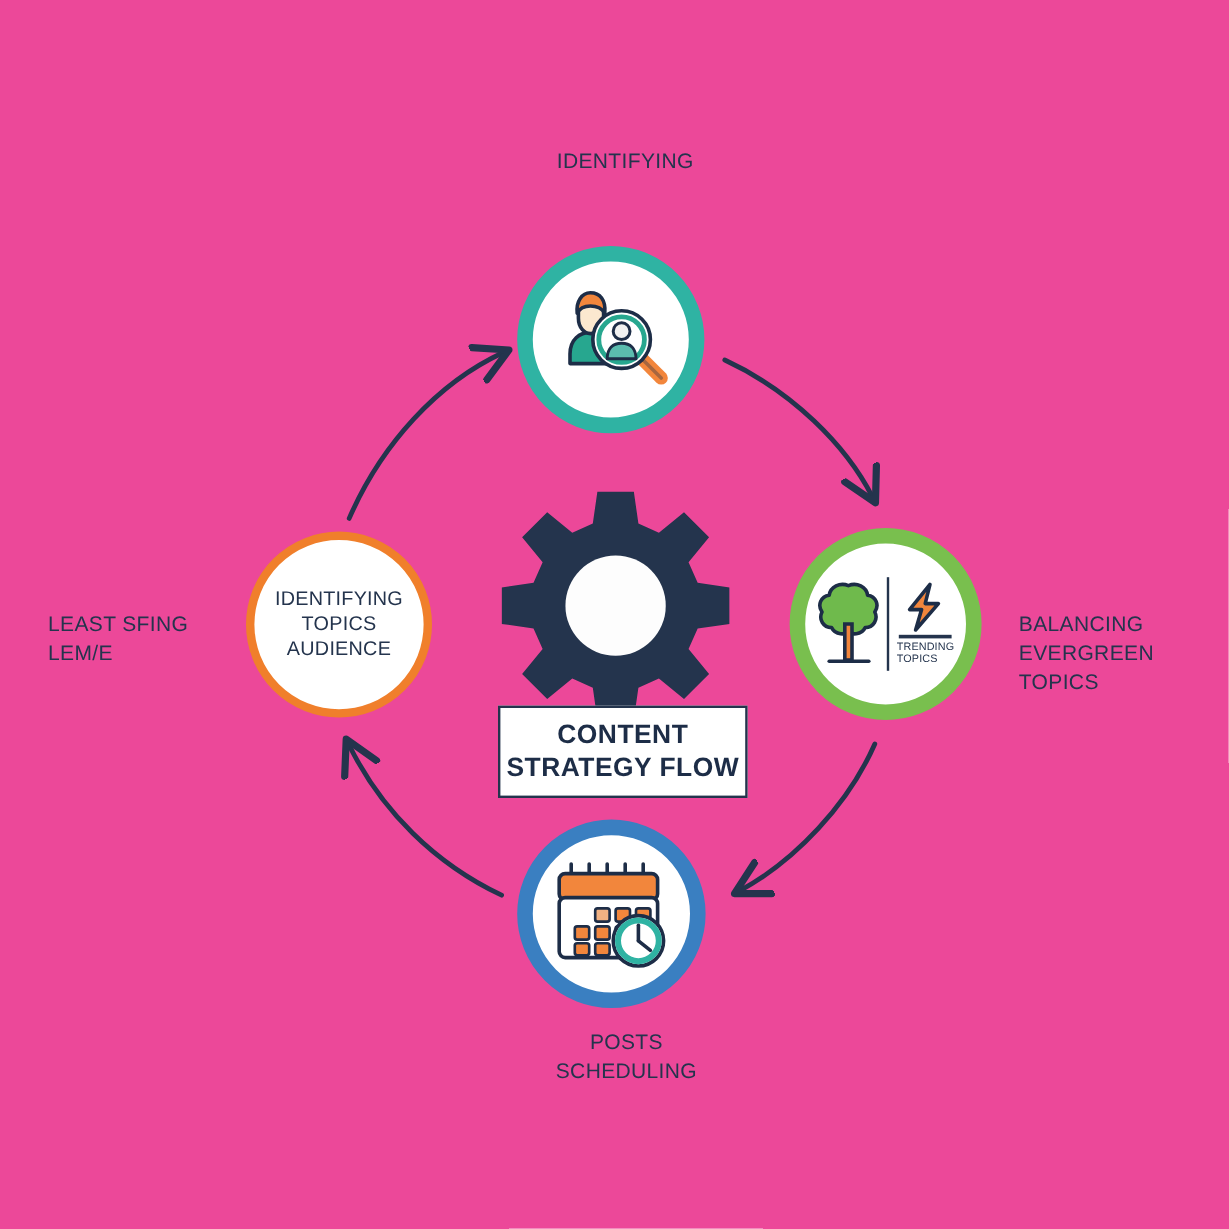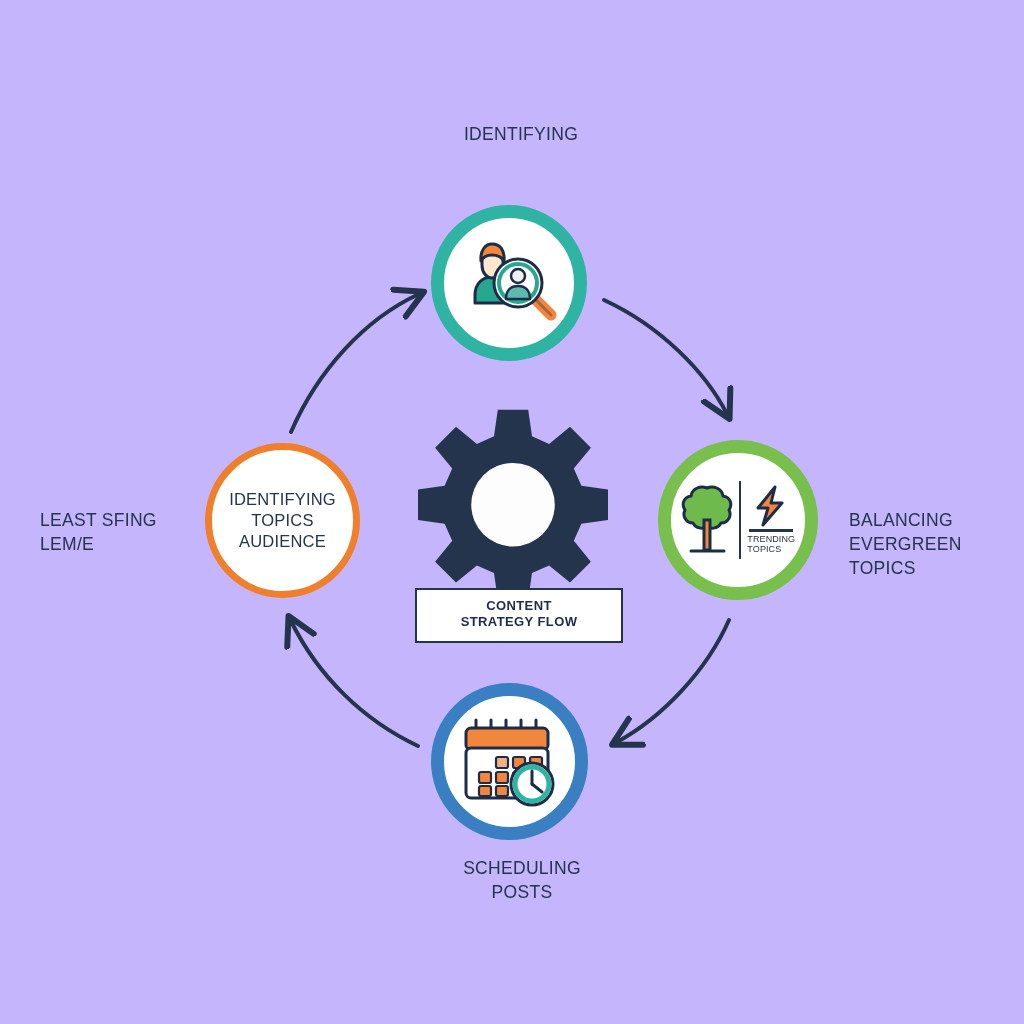--- a/index.html
+++ b/index.html
@@ -4,21 +4,21 @@
 <style>
   html, body {
     margin: 0;
     padding: 0;
     background: #ffffff;
   }
   #canvas {
     position: relative;
     width: 1024px;
     height: 1024px;
-    background: #c4b5fd;
+    background: #ec4899;
     font-family: "Liberation Sans", sans-serif;
     overflow: hidden;
   }
   #arrows-layer {
     position: absolute;
     left: 0; top: 0;
     width: 1024px;
     height: 1024px;
     pointer-events: none;
   }
@@ -92,21 +92,21 @@
     width: 190px; height: 190px;
   }
   .center-box {
     position: absolute;
     left: 415px; top: 588px;
     width: 196px;
     padding: 8px 4px 10px;
     border: 2.5px solid #24344d;
     background: #ffffff;
     text-align: center;
-    font-size: 13px;
+    font-size: 22px;
     line-height: 1.25;
     color: #1d2d47;
     letter-spacing: 0.4px;
   }
   .trend-label {
     font-size: 9px;
     line-height: 1.18;
     color: #24344d;
     letter-spacing: 0.1px;
   }
@@ -202,22 +202,22 @@
       </g>
       <circle cx="74" cy="68" r="21" fill="#ffffff" stroke="#1d2d47" stroke-width="3"></circle>
       <circle cx="74" cy="68" r="17" fill="#ffffff" stroke="#2fb3a3" stroke-width="5"></circle>
       <g stroke="#1d2d47" stroke-width="3" stroke-linecap="round">
         <line x1="74" y1="68" x2="74" y2="55"></line>
         <line x1="74" y1="68" x2="84" y2="76"></line>
       </g>
     </svg>
   </div>
   <div class="label label-bottom">
+    <div>POSTS</div>
     <div>SCHEDULING</div>
-    <div>POSTS</div>
   </div>
 
   <div class="node node-left">
     <div class="node-left-text">
       <div>IDENTIFYING</div>
       <div>TOPICS</div>
       <div>AUDIENCE</div>
     </div>
   </div>
   <div class="label label-left">

